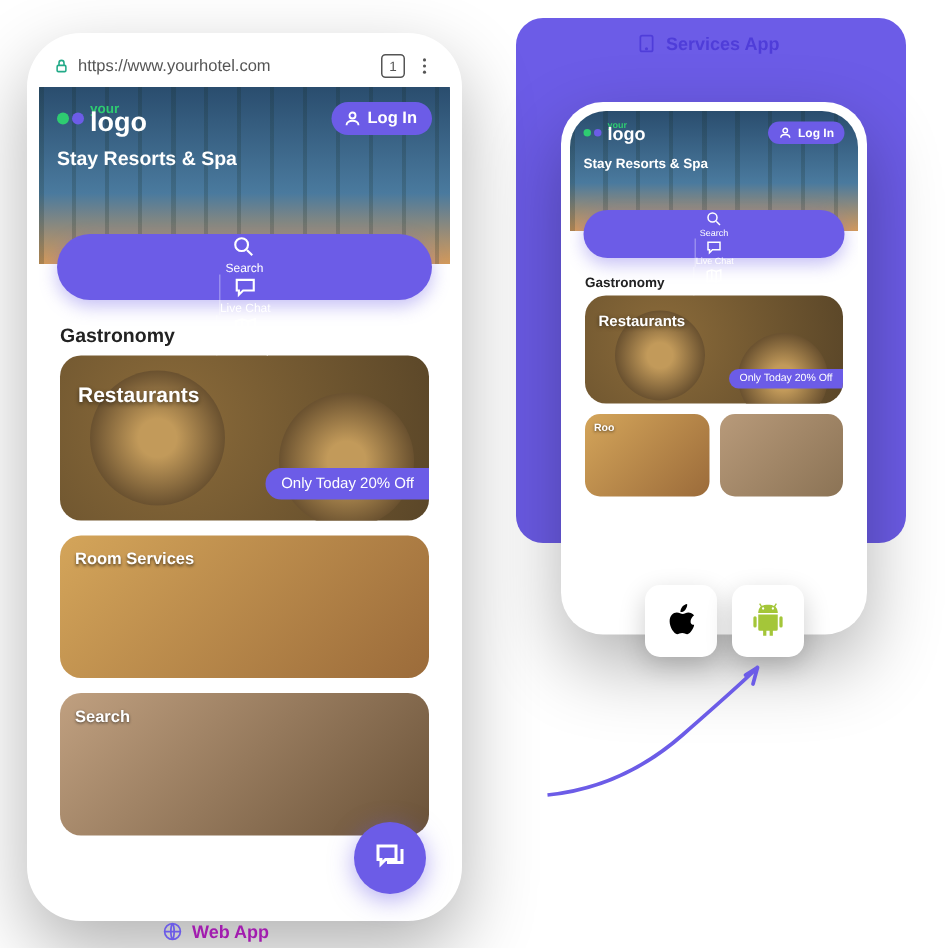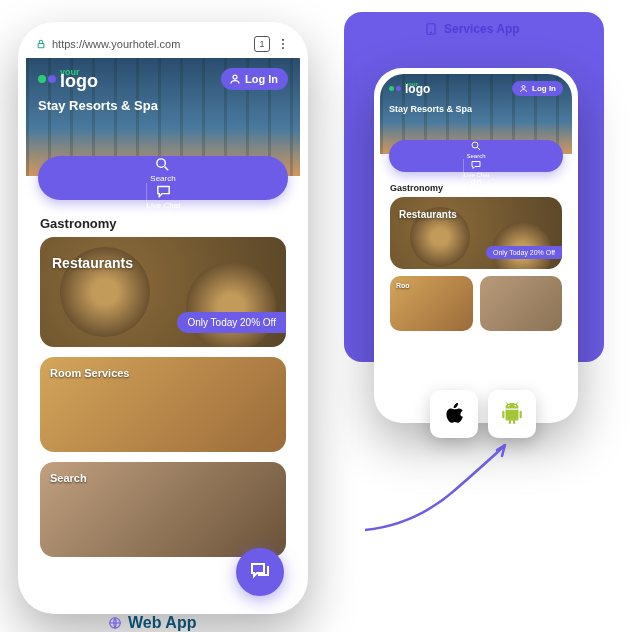--- a/index.html
+++ b/index.html
@@ -67,21 +67,21 @@
 .phone2 .promo-badge { font-size: 7px; padding: 3px 7px; bottom: 10px; }
 .phone2 .row2 { gap: 7px; margin-top: 7px; }
 .phone2 .small-card { height: 55px; border-radius: 10px; }
 .phone2 .small-label { font-size: 7px; left: 6px; top: 6px; }
 
 .store-icons { position: absolute; left: 430px; top: 390px; display: flex; gap: 10px; }
 .store-btn { width: 48px; height: 48px; background: #fff; border-radius: 10px; display: flex; align-items: center; justify-content: center; box-shadow: 0 6px 18px rgba(0,0,0,0.2); }
 
 .arrow-svg { position: absolute; left: 355px; top: 430px; width: 170px; height: 110px; }
 
-.web-label { position: absolute; left: 108px; top: 614px; display: flex; align-items: center; gap: 6px; color: #0c4a6e; font-size: 16px; font-weight: 600; }
+.web-label { position: absolute; left: 108px; top: 614px; display: flex; align-items: center; gap: 6px; color: #a21caf; font-size: 12px; font-weight: 600; }
 </style>
 </head>
 <body>
 
 <div class="purple-bg"></div>
 
 <div class="corp-label">
   <svg width="14" height="14" viewBox="0 0 24 24" fill="none" stroke="#4F3DD9" stroke-width="2">
       <rect x="5" y="3" width="14" height="18" rx="2"></rect>
       <circle cx="12" cy="18" r="0.8" fill="#4F3DD9"></circle>

